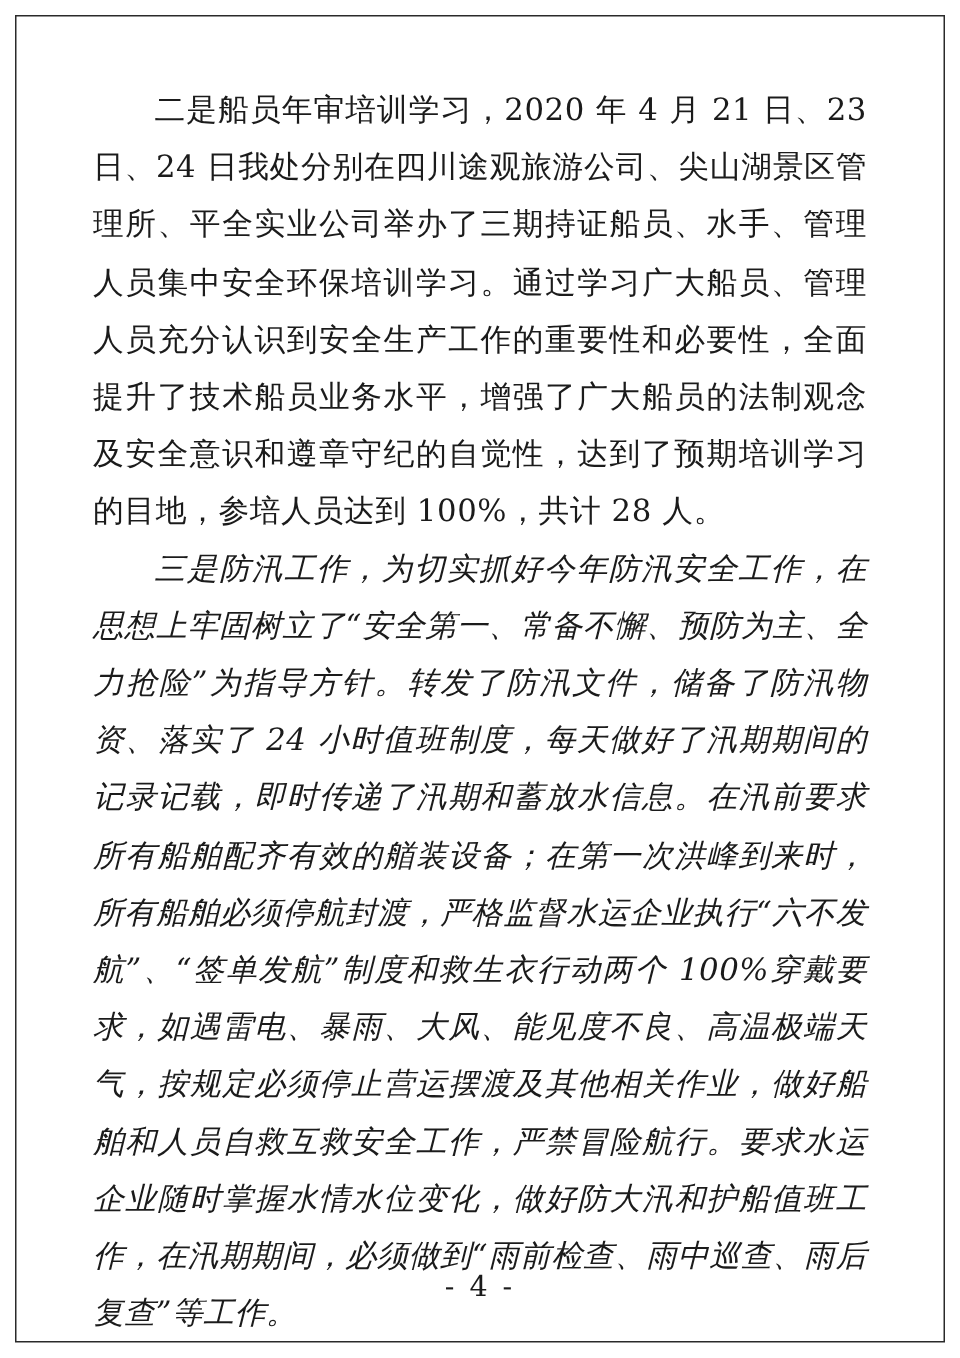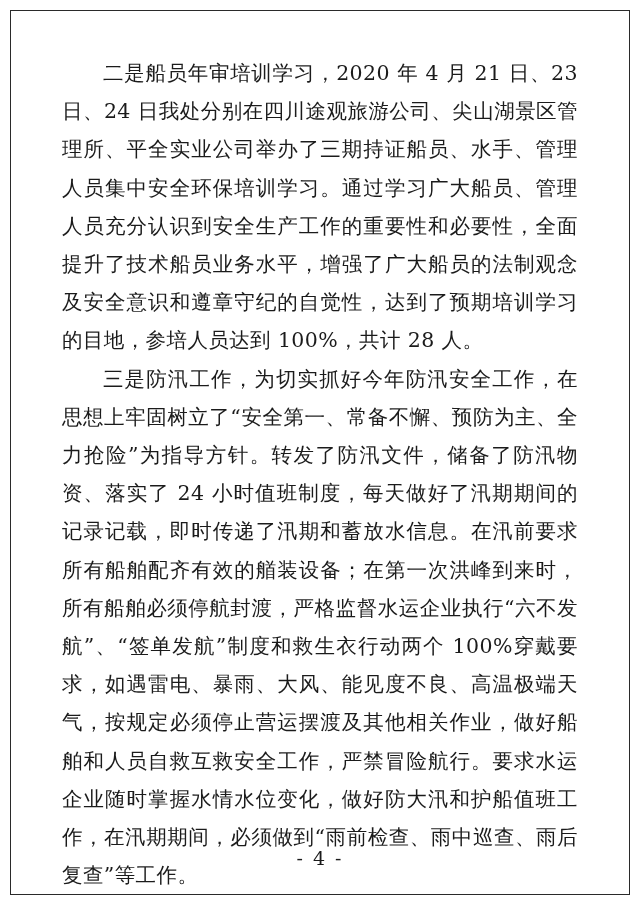--- a/index.html
+++ b/index.html
@@ -37,20 +37,21 @@
     color: #1b1b1b;
     text-align: justify;
     text-justify: inter-ideograph;
     text-indent: 2em;
     margin: 0 0 0 0;
     letter-spacing: 0.4px;
     word-break: break-all;
   }
   .para + .para {
     margin-top: 0px;
+    font-style: italic;
   }
   .footer {
     position: absolute;
     left: 0;
     right: 0;
     bottom: 36px;
     text-align: center;
     font-family: "DejaVu Serif", "Liberation Serif", serif;
     font-size: 19px;
     color: #1b1b1b;

